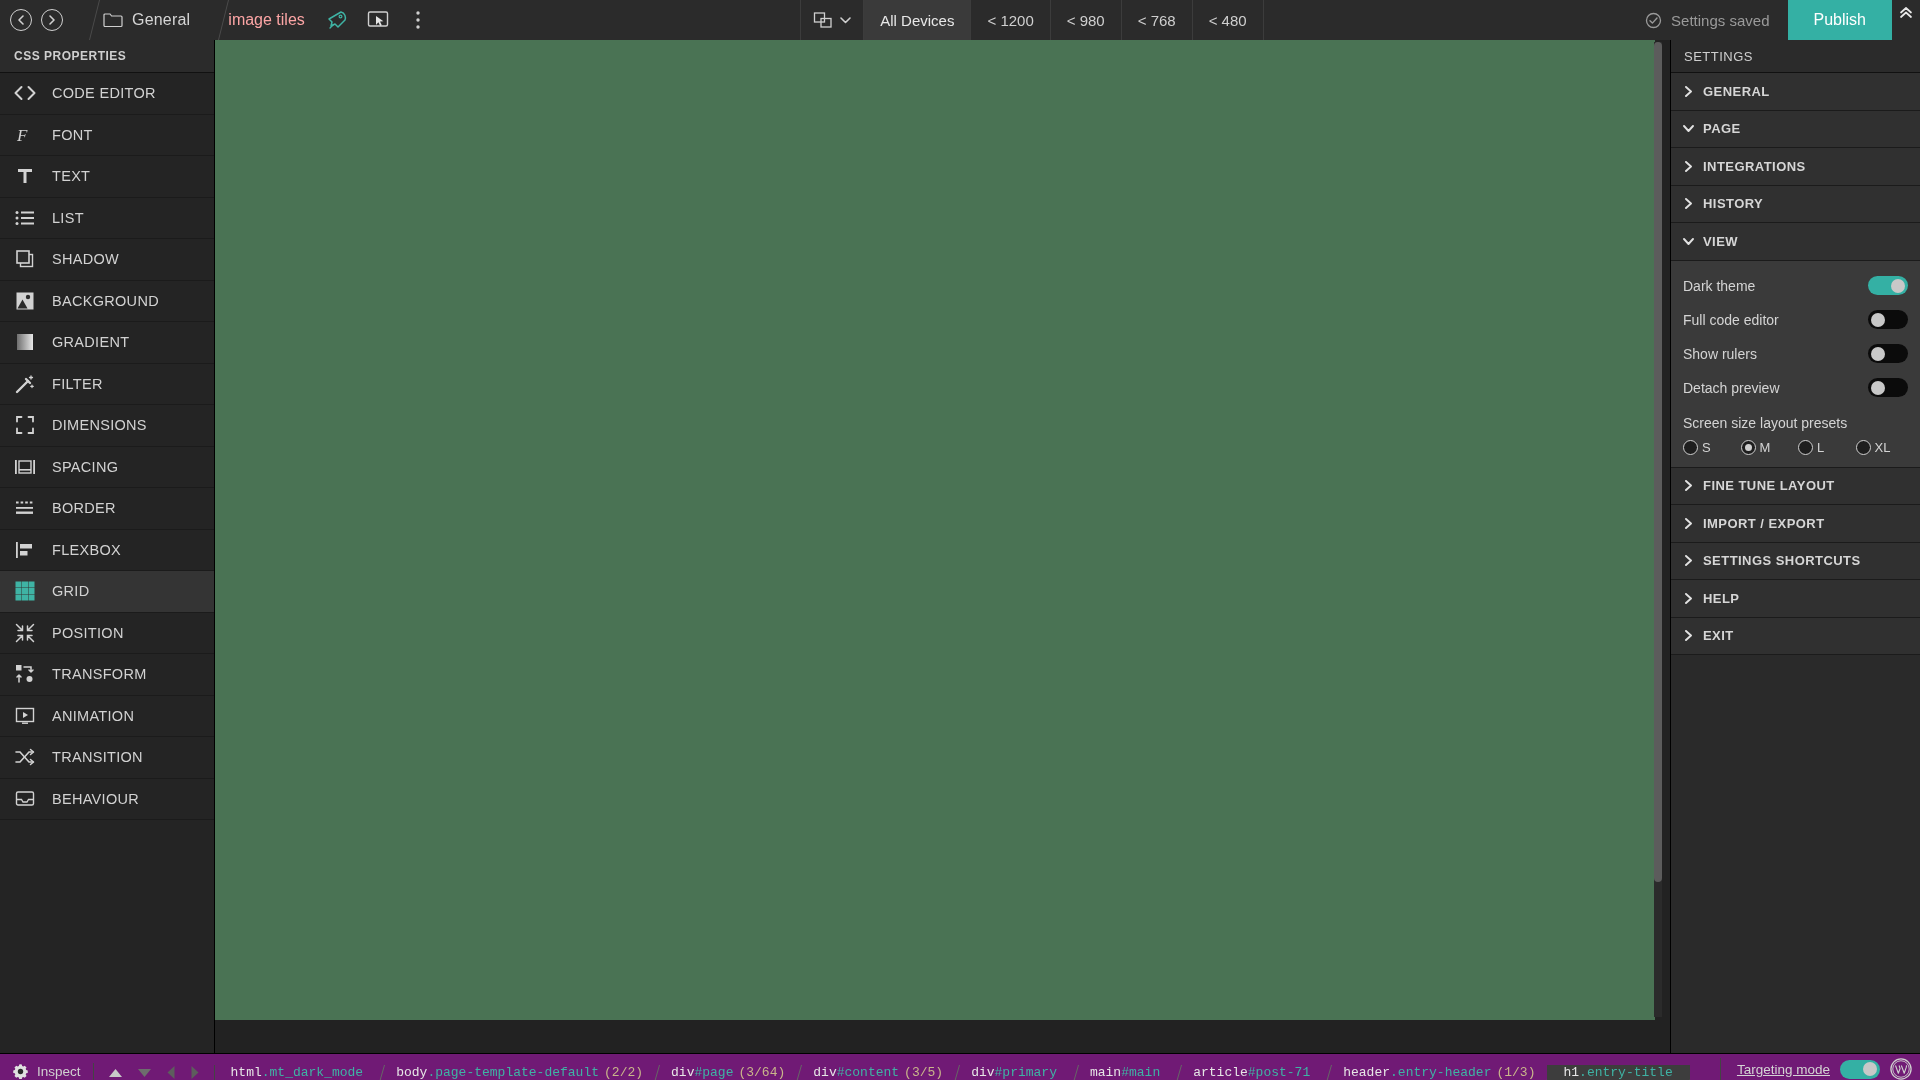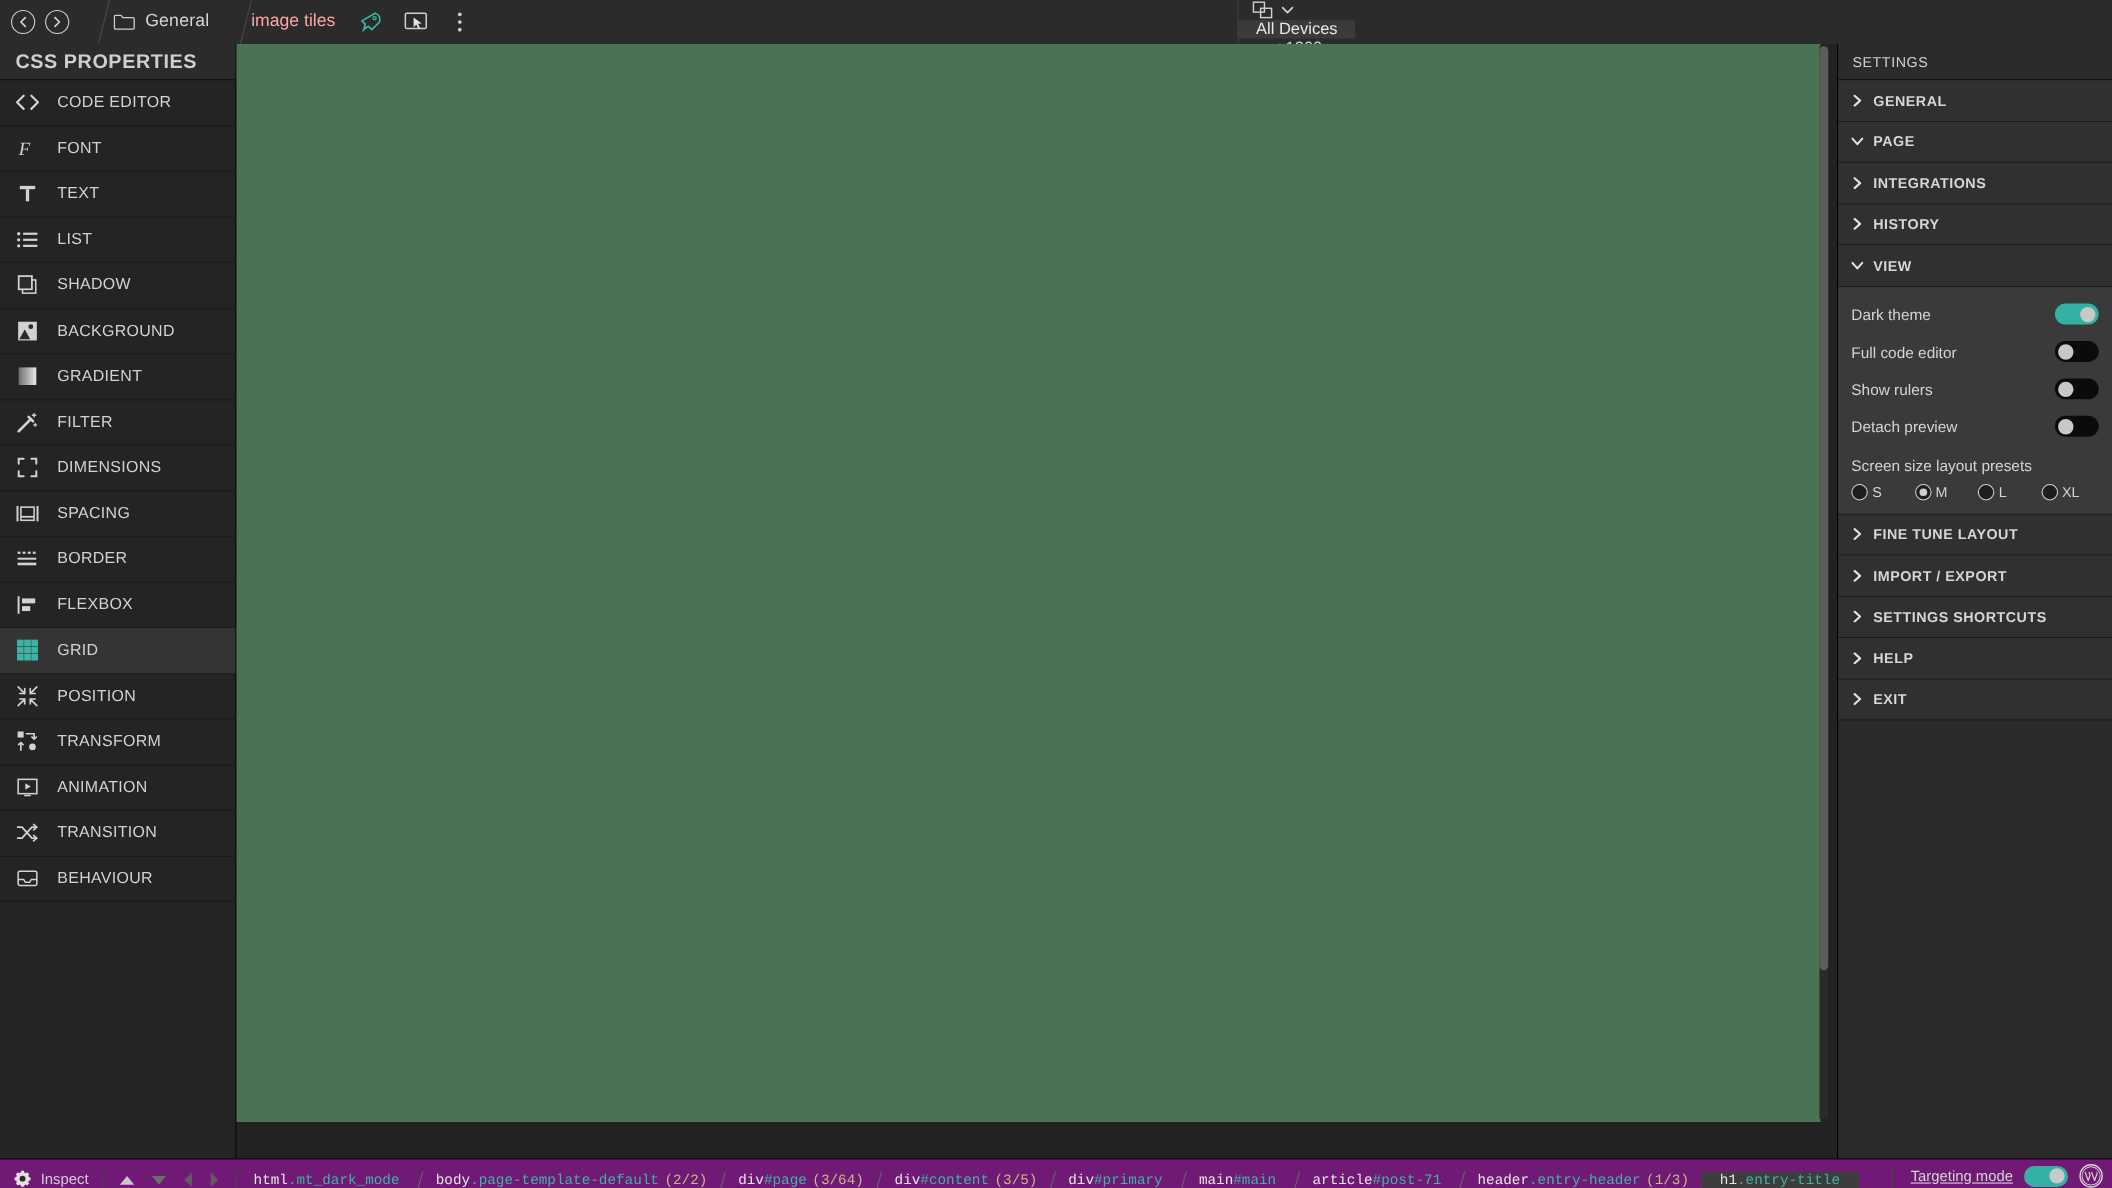--- a/index.html
+++ b/index.html
@@ -46,21 +46,21 @@
   }
   .tb-crumb .lbl { font-size: 16px; color: #d5d5d5; letter-spacing: .2px; }
   .tb-title { display:flex; align-items:center; padding: 0 14px 0 6px; white-space:nowrap; }
   .tb-title .lbl { font-size: 16px; color: #fca5a5; }
   .tb-icons { display:flex; align-items:center; gap: 14px; padding: 0 6px 0 6px; }
   .tb-ic { width:26px; height:26px; display:flex; align-items:center; justify-content:center; cursor:pointer; }
 
   .tb-spacer { flex: 1 1 auto; }
 
   
-  .dev-group { display:flex; align-items:stretch;flex-direction:column; }
+  .dev-group { display:flex; align-items:stretch; }
   .dev-btn {
     display:flex; align-items:center; justify-content:center;
     padding: 0 16px; font-size: 15px; color:#cfcfcf;
     border-left: 1px solid #3c3c3c;
     cursor: pointer; white-space: nowrap;
   }
   .dev-btn:last-child { border-right: 1px solid #3c3c3c; }
   .dev-btn.active { background: #3a3a3a; color: #e8e8e8; }
   .dev-picker {
     display:flex; align-items:center; gap:7px;
@@ -85,21 +85,21 @@
   
   #sidebar {
     position:absolute; left:0; top:40px;
     width: 215px; height: 1013px;
     background: #242424;
     border-right: 1px solid #000;
   }
   .sb-head {
     height: 33px; display:flex; align-items:center;
     padding-left: 14px;
-    font-size: 18px; font-weight: bold; letter-spacing: .5px;
+    font-size: 12px; font-weight: bold; letter-spacing: .5px;
     color: #cfcfcf; background:#2b2b2b;
     border-bottom: 1px solid #111;
   }
   .sb-item {
     height: 41.5px; display:flex; align-items:center; gap: 16px;
     padding-left: 14px; cursor:pointer;
     border-bottom: 1px solid #1b1b1b;
     color: #d2d2d2; font-size: 14.5px; letter-spacing: .3px;
   }
   .sb-item .sb-ico {
@@ -323,20 +323,38 @@
     <div class="dev-btn">
       <span>&lt; 768</span>
     </div>
     <div class="dev-btn">
       <span>&lt; 480</span>
     </div>
   </div>
 
   <div class="tb-spacer"></div>
 
+  <div class="tb-right">
+    <div class="saved">
+      <svg width="17" height="17" viewBox="0 0 17 17">
+        <circle cx="8.5" cy="8.5" r="7" fill="none" stroke="#9a9a9a" stroke-width="1.3"></circle>
+        <path d="M5 8.7 L7.4 11.1 L12 6" fill="none" stroke="#9a9a9a" stroke-width="1.4" stroke-linecap="round" stroke-linejoin="round"></path>
+      </svg>
+      <span>Settings saved</span>
+    </div>
+    <div class="publish-btn">
+      <span>Publish</span>
+    </div>
+    <div class="collapse-btn">
+      <svg width="16" height="16" viewBox="0 0 16 16">
+        <path d="M3 8.5 L8 4 L13 8.5" fill="none" stroke="#e8e8e8" stroke-width="1.7" stroke-linecap="round" stroke-linejoin="round"></path>
+        <path d="M3 13 L8 8.5 L13 13" fill="none" stroke="#e8e8e8" stroke-width="1.7" stroke-linecap="round" stroke-linejoin="round"></path>
+      </svg>
+    </div>
+  </div>
 </div>
 
 <div id="sidebar">
   <div class="sb-head">CSS PROPERTIES</div>
 
   <div class="sb-item">
     <span class="sb-ico">
       <svg width="22" height="16" viewBox="0 0 22 16">
         <path d="M7.5 2 L1.5 8 L7.5 14" fill="none" stroke="#d2d2d2" stroke-width="2" stroke-linecap="round" stroke-linejoin="round"></path>
         <path d="M14.5 2 L20.5 8 L14.5 14" fill="none" stroke="#d2d2d2" stroke-width="2" stroke-linecap="round" stroke-linejoin="round"></path>

